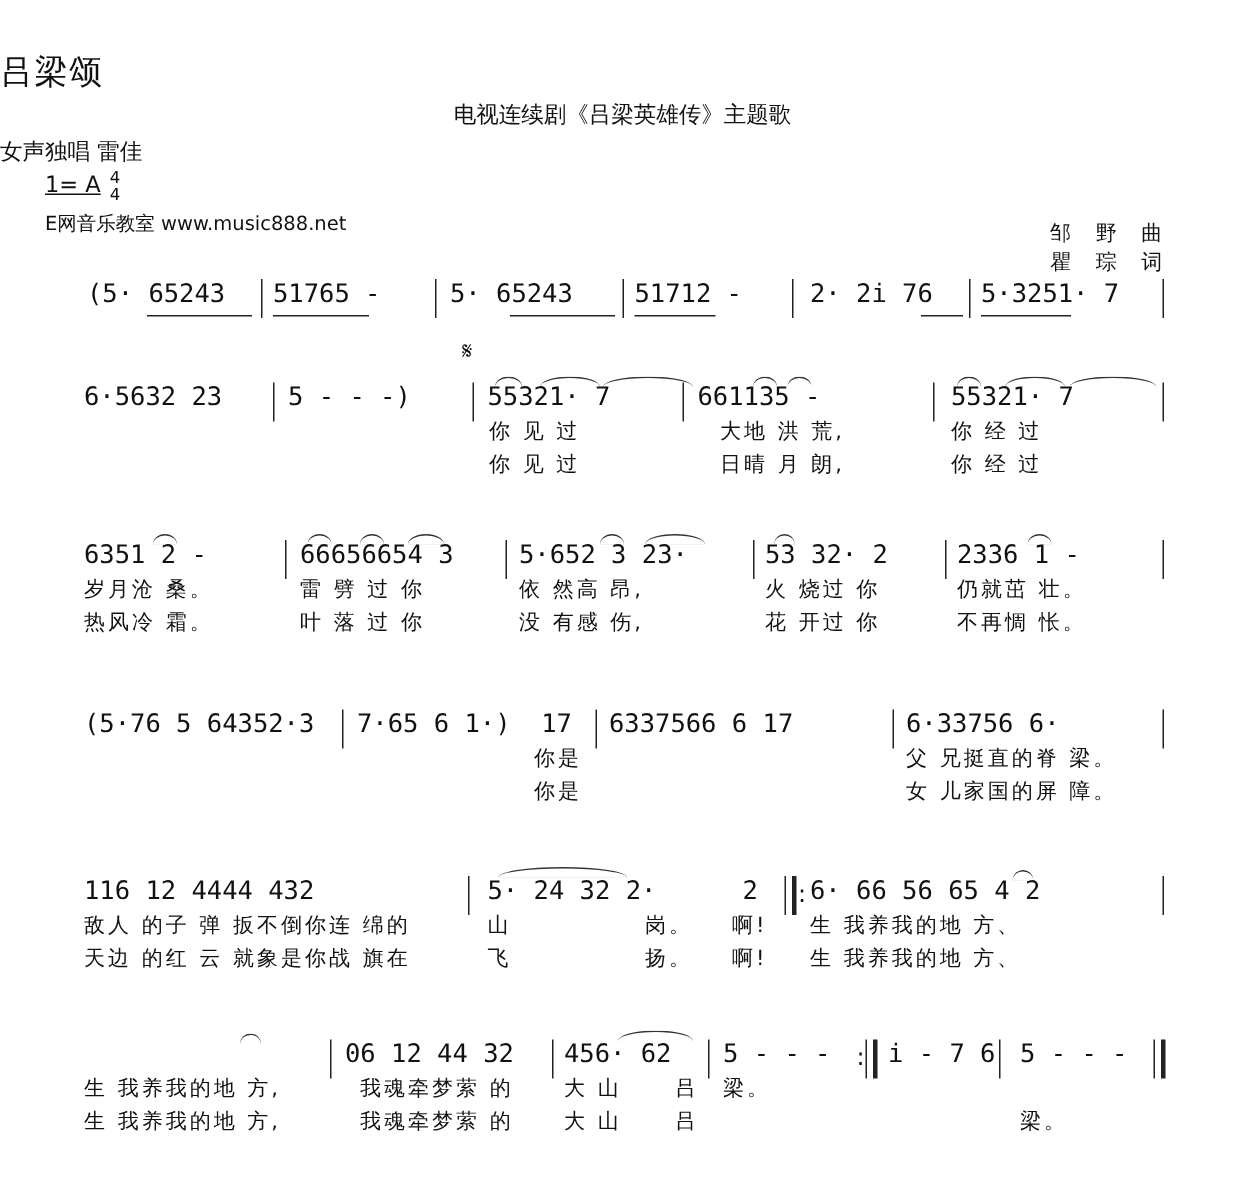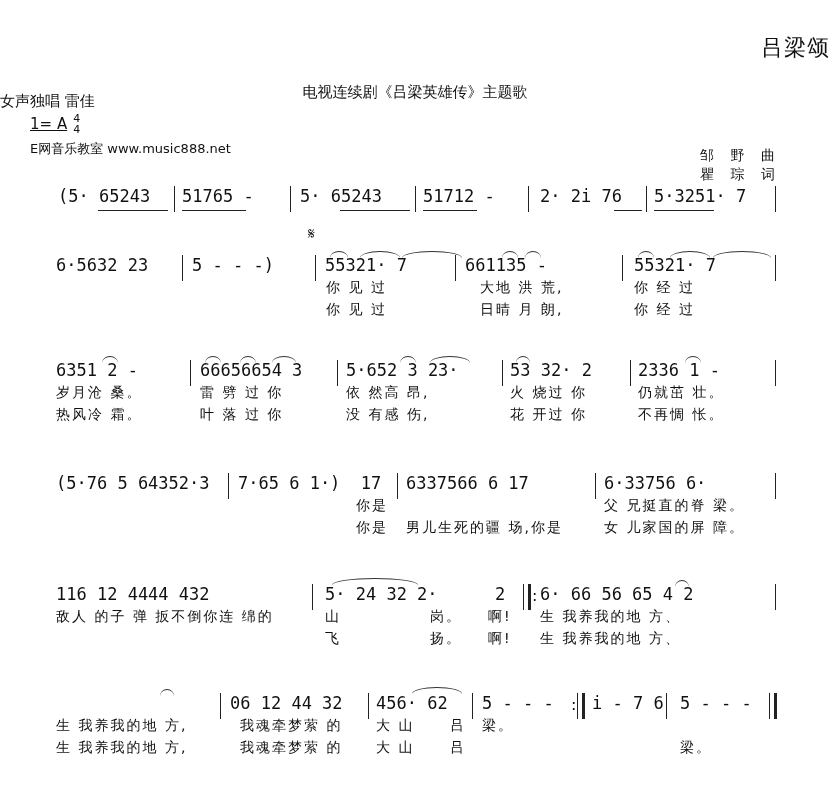--- a/index.html
+++ b/index.html
@@ -1,20 +1,20 @@
 <!DOCTYPE html>
 <html><head>
 <meta charset="utf-8">
 <style>
   html, body { margin:0; padding:0; background:#ffffff; }
   body { width:830px; height:797px; position:relative; overflow:hidden;
          font-family:"DejaVu Sans","Liberation Sans",sans-serif; color:#111; }
   .abs { position:absolute; white-space:pre; }
-  .title { left:0; width:830px; text-align:right; top:33px; font-size:22px; letter-spacing:1px; }
-  .sub1 { left:0; width:830px; text-align:center; top:67px; font-size:15px;margin-top:16px; }
+  .title { left:0; width:830px; text-align:left; top:33px; font-size:22px; letter-spacing:1px; }
+  .sub1 { left:0; width:830px; text-align:center; top:67px; font-size:15px; }
   .sub2 { left:0; width:830px; text-align:left; top:92px; font-size:15px; }
   .key { left:30px; top:113px; font-size:15px;text-decoration:underline; }
   .frac { display:inline-block; vertical-align:middle; text-align:center; font-size:11px; line-height:11px; margin-left:6px; }
   .frac span { display:block; }
   .site { left:30px; top:140px; font-size:13px; }
   .credit { left:700px; font-size:14px; letter-spacing:6px;margin-top:36px; }
   .row { position:absolute; left:40px; width:745px; }
   .lyr { position:absolute; font-size:14px; white-space:pre; letter-spacing:2px; }
   .bar { position:absolute; width:1px; background:#222; height:26px; }
   .dbar { position:absolute; width:4px; border-left:1px solid #222; border-right:3px solid #222; height:26px; }
@@ -119,40 +119,40 @@
   <div class="bar" style="left:188px"></div>
   <span class="seg" style="left:198px">7·65 6 1·)  17</span>
   <div class="bar" style="left:357px"></div>
   <span class="seg" style="left:366px">6337566 6 17</span>
   <div class="bar" style="left:555px"></div>
   <span class="seg" style="left:564px">6·33756 6·</span>
   <div class="bar" style="left:735px"></div>
   <span class="lyr" style="left:316px;top:24px">你是</span>
   <span class="lyr" style="left:564px;top:24px">父 兄挺直的脊 梁。</span>
   <span class="lyr" style="left:316px;top:46px">你是</span>
-  <span class="lyr" style="left:366px;top:46px">男儿生死的疆 场,你是</span>
   <span class="lyr" style="left:564px;top:46px">女 儿家国的屏 障。</span>
 </div>
 
 <div class="row" style="top:584px;height:70px">
   <span class="seg" style="left:16px">116 12 4444 432</span>
   <div class="bar" style="left:272px"></div>
   <span class="seg" style="left:285px">5· 24 32 2·</span>
   <span class="seg" style="left:455px">2</span>
   <div class="dbar" style="left:483px"></div>
   <span class="abs" style="left:492px;top:2px;font-size:16px">:</span>
   <span class="seg" style="left:500px">6· 66 56 65 4 2</span>
   <div class="bar" style="left:735px"></div>
   <div class="slur" style="left:292px;top:-6px;width:86px"></div>
   <div class="slur" style="left:635px;top:-4px;width:14px"></div>
   <span class="lyr" style="left:16px;top:24px">敌人 的子 弹 扳不倒你连 绵的</span>
   <span class="lyr" style="left:285px;top:24px">山</span>
   <span class="lyr" style="left:390px;top:24px">岗。</span>
   <span class="lyr" style="left:448px;top:24px">啊!</span>
   <span class="lyr" style="left:500px;top:24px">生 我养我的地 方、</span>
+  <span class="lyr" style="left:16px;top:46px">天边 的红 云 就象是你战 旗在</span>
   <span class="lyr" style="left:285px;top:46px">飞</span>
   <span class="lyr" style="left:390px;top:46px">扬。</span>
   <span class="lyr" style="left:448px;top:46px">啊!</span>
   <span class="lyr" style="left:500px;top:46px">生 我养我的地 方、</span>
 </div>
 
 <div class="row" style="top:693px;height:70px">
   <div class="bar" style="left:180px"></div>
   <span class="seg" style="left:190px">06 12 44 32</span>
   <div class="bar" style="left:328px"></div>

